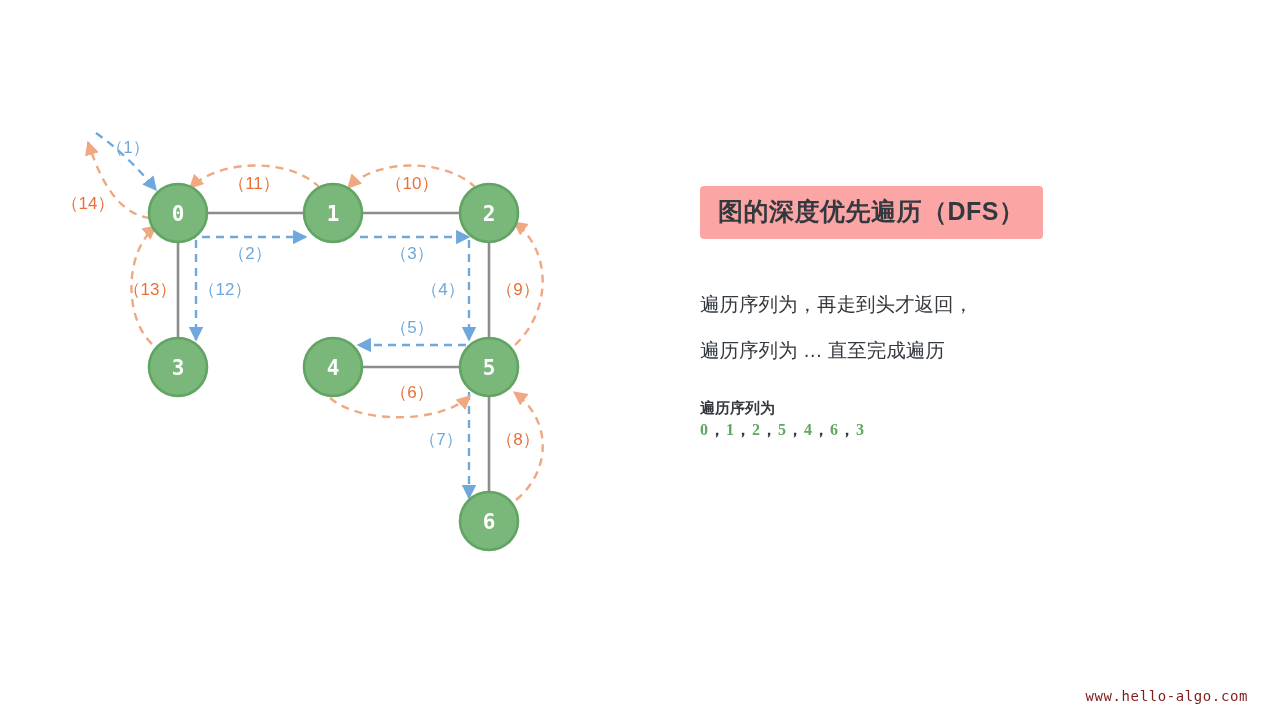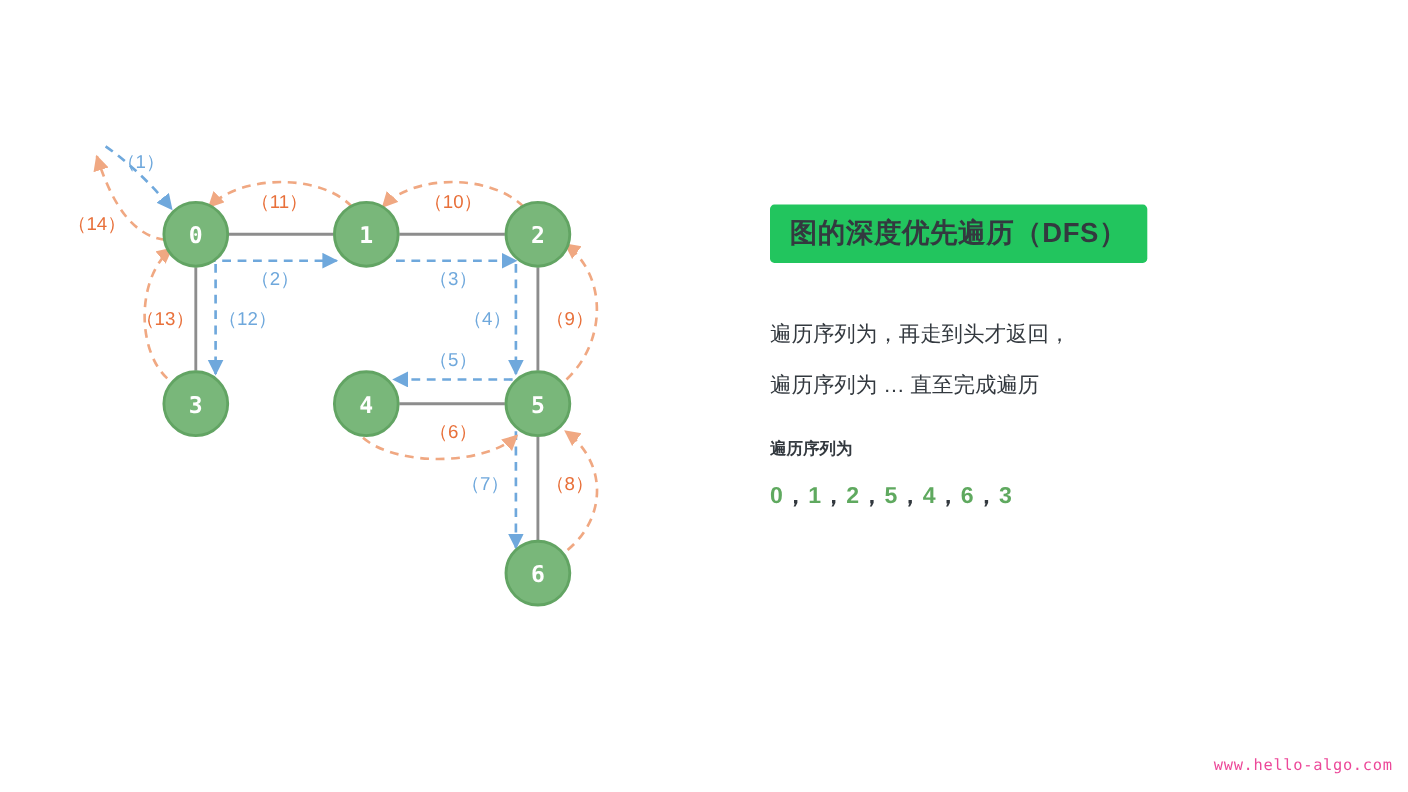--- a/index.html
+++ b/index.html
@@ -37,21 +37,21 @@
 
   
   #panel {
     position: absolute;
     left: 700px;
     top: 186px;
     width: 540px;
   }
   .title-box {
     display: inline-block;
-    background: #22c55e;
+    background: #fca5a5;
     padding: 9px 18px 11px 18px;
     border-radius: 4px;
   }
   .title-box .title-text {
     font-size: 25px;
     font-weight: bold;
     color: #33393f;
     letter-spacing: 0.5px;
   }
   .desc {
@@ -80,38 +80,38 @@
     text-align: center;
     margin: 0 8px;
   }
   .seq-heading {
     margin-top: 26px;
     font-size: 15px;
     font-weight: bold;
     color: #33393f;
   }
   .seq-values {
-    margin-top: 18px;
-    font-family: Liberation Sans, sans-serif;
-    font-size: 21px;
+    margin-top: 2px;
+    font-family: Liberation Serif, serif;
+    font-size: 16px;
     font-weight: bold;
     color: #5fa95f;
     letter-spacing: 1px;
   }
   .seq-values .sep {
     color: #33393f;
     font-weight: bold;
   }
   #watermark {
     position: absolute;
-    right: 14px;
+    right: 32px;
     bottom: 16px;
     font-family: "DejaVu Sans Mono", "Liberation Mono", monospace;
     font-size: 14px;
-    color: #ec4899;
+    color: #7f1d1d;
     letter-spacing: 0.6px;
   }
 </style>
 </head>
 <body>
 
 <svg id="figure" viewBox="0 0 1280 720">
   <defs>
     <marker id="arrow-blue" markerWidth="7" markerHeight="7" refX="5.4" refY="3" orient="auto">
       <path d="M0,0 L6,3 L0,6 z" fill="#6fa8dc"></path>

